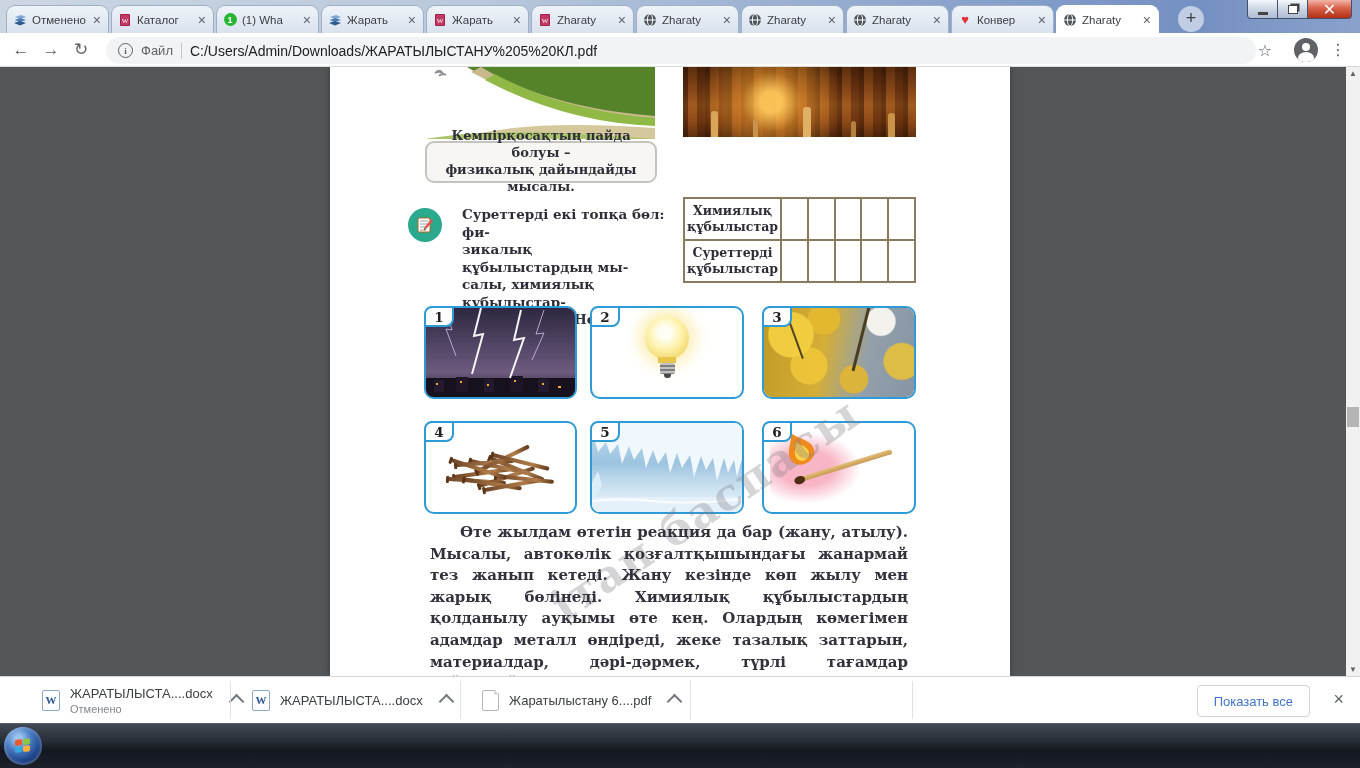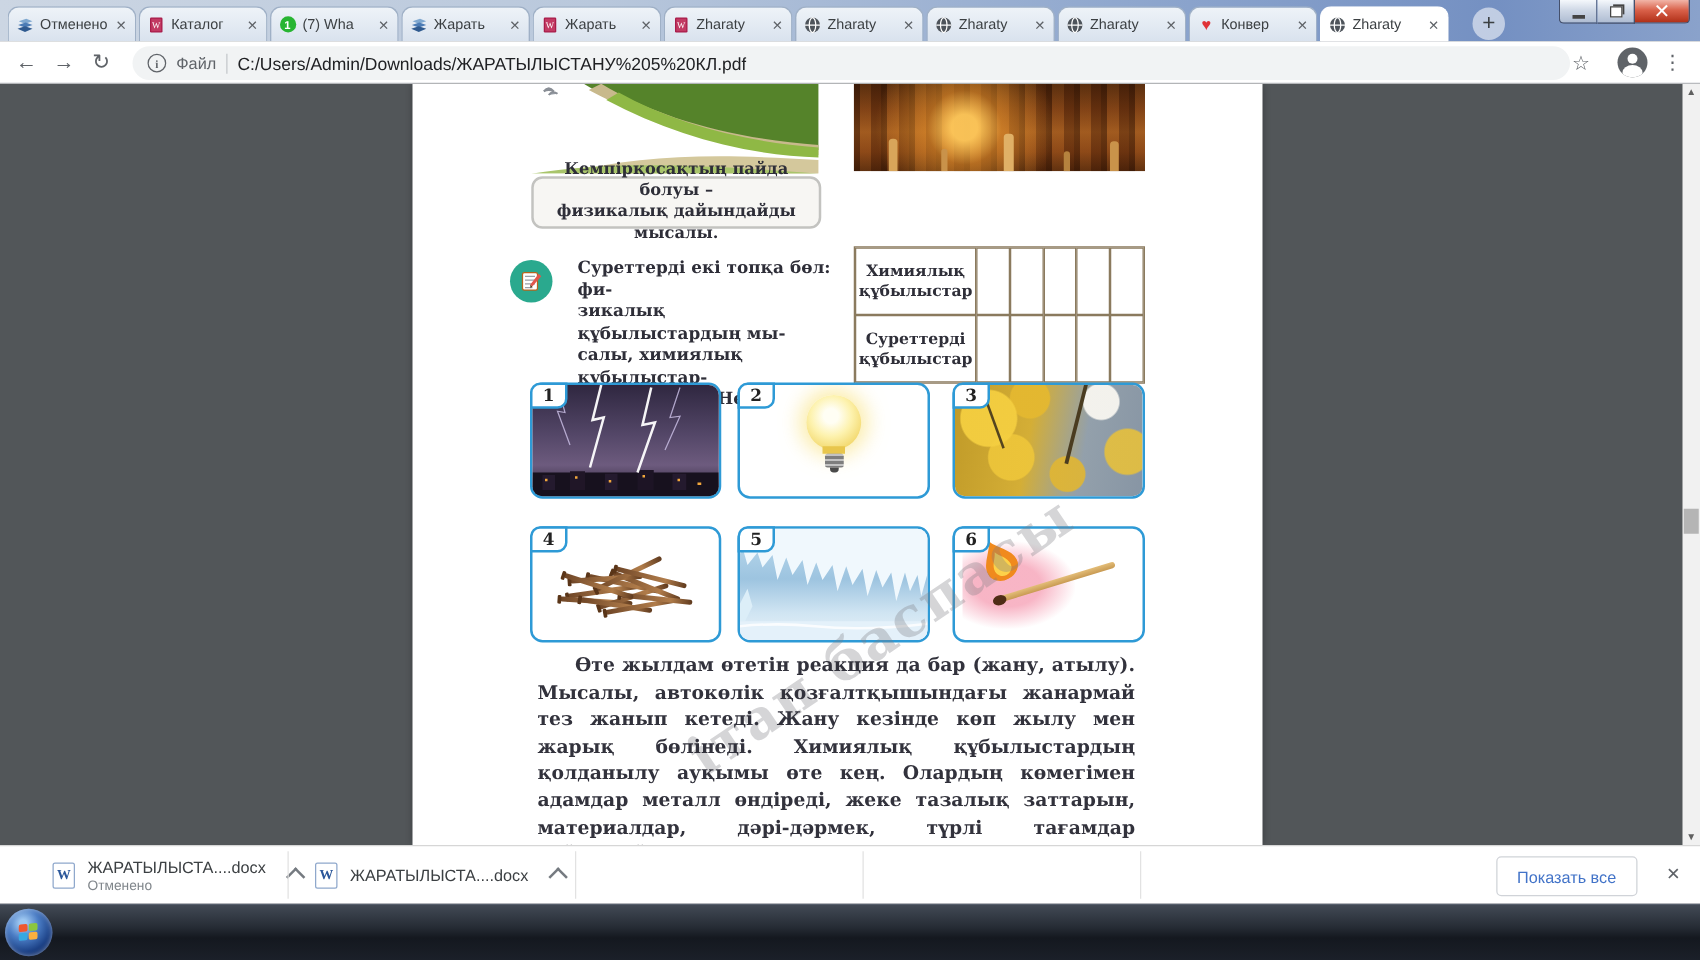--- a/index.html
+++ b/index.html
@@ -68,21 +68,21 @@
   
   .cap{position:absolute;top:74px;height:42px;border:2px solid #c3c3c0;border-radius:9px;
        background:#f7f6f3;box-sizing:border-box;display:flex;align-items:center;justify-content:center;
        text-align:center;font-size:13px;font-weight:700;line-height:1.3;color:#2e2e38;}
   
   #taskicon{position:absolute;left:78px;top:141px;width:34px;height:34px;border-radius:50%;
        background:#2aa98e;display:flex;align-items:center;justify-content:center;}
   #tasktext{position:absolute;left:132px;top:139px;width:205px;font-size:13.5px;font-weight:700;
        line-height:17.5px;color:#2e2e38;}
   
-  #ttable{position:absolute;left:353px;top:130px;width:233px;height:110px;
+  #ttable{position:absolute;left:353px;top:130px;width:233px;height:86px;
        border:1px solid #8a7a5e;box-sizing:border-box;display:grid;
        grid-template-columns:97px repeat(5,1fr);grid-template-rows:1fr 1fr;}
   #ttable .cell{border:1px solid #8a7a5e;display:flex;align-items:center;justify-content:center;
        text-align:center;font-size:12.5px;font-weight:700;line-height:1.25;}
   
   .card{position:absolute;height:93px;border:2px solid #2e9ad6;border-radius:10px;background:#fff;
         box-sizing:border-box;overflow:visible;}
   .badge{position:absolute;left:-2px;top:-2px;width:30px;height:21px;background:#fff;
         border:2px solid #2e9ad6;border-radius:8px 0 8px 0;box-sizing:border-box;z-index:2;
         font-size:13.5px;font-weight:700;color:#222;display:flex;align-items:center;justify-content:center;}
@@ -201,21 +201,21 @@
             <text x="7" y="9.5" text-anchor="middle" font-size="7" fill="#fff" font-family="serif">W</text>
           </svg>
         </span>
       <span class="tab-title">Каталог</span>
       <span class="tab-close">×</span>
     </div>
     <div class="tab" style="left:216px">
       <span class="fav">
           <span class="fav-wa">1</span>
         </span>
-      <span class="tab-title">(7) Wha</span>
+      <span class="tab-title">(1) Wha</span>
       <span class="tab-close">×</span>
     </div>
     <div class="tab" style="left:321px">
       <span class="fav">
           <svg width="14" height="14" viewBox="0 0 14 14">
             <path d="M2 4 L8 2 L13 4 L7 6 Z" fill="#7fa8d0"></path>
             <path d="M1.5 7 L7.5 5 L13 7 L7 9 Z" fill="#4c7cb5"></path>
             <path d="M1 10 L7 8 L13 10 L7 12.5 Z" fill="#2f5a8f"></path>
           </svg>
         </span>
@@ -499,20 +499,25 @@
     </div>
     <div class="dlsep" style="left:230px"></div>
     <div class="dlitem" style="left:252px">
       <span class="ic-word">
           <span>W</span>
         </span>
       <span class="dlname">ЖАРАТЫЛЫСТА....docx</span>
       <span class="chev"></span>
     </div>
     <div class="dlsep" style="left:460px"></div>
+    <div class="dlitem" style="left:482px">
+      <span class="ic-page"></span>
+      <span class="dlname">Жаратылыстану 6....pdf</span>
+      <span class="chev"></span>
+    </div>
     <div class="dlsep" style="left:690px"></div>
     <div class="dlsep" style="left:912px"></div>
     <div id="showall">Показать все</div>
     <div id="dlclose">×</div>
   </div>
 
   <div id="taskbarw">
     <div id="orb">
       <div class="flag">
           <i></i>

